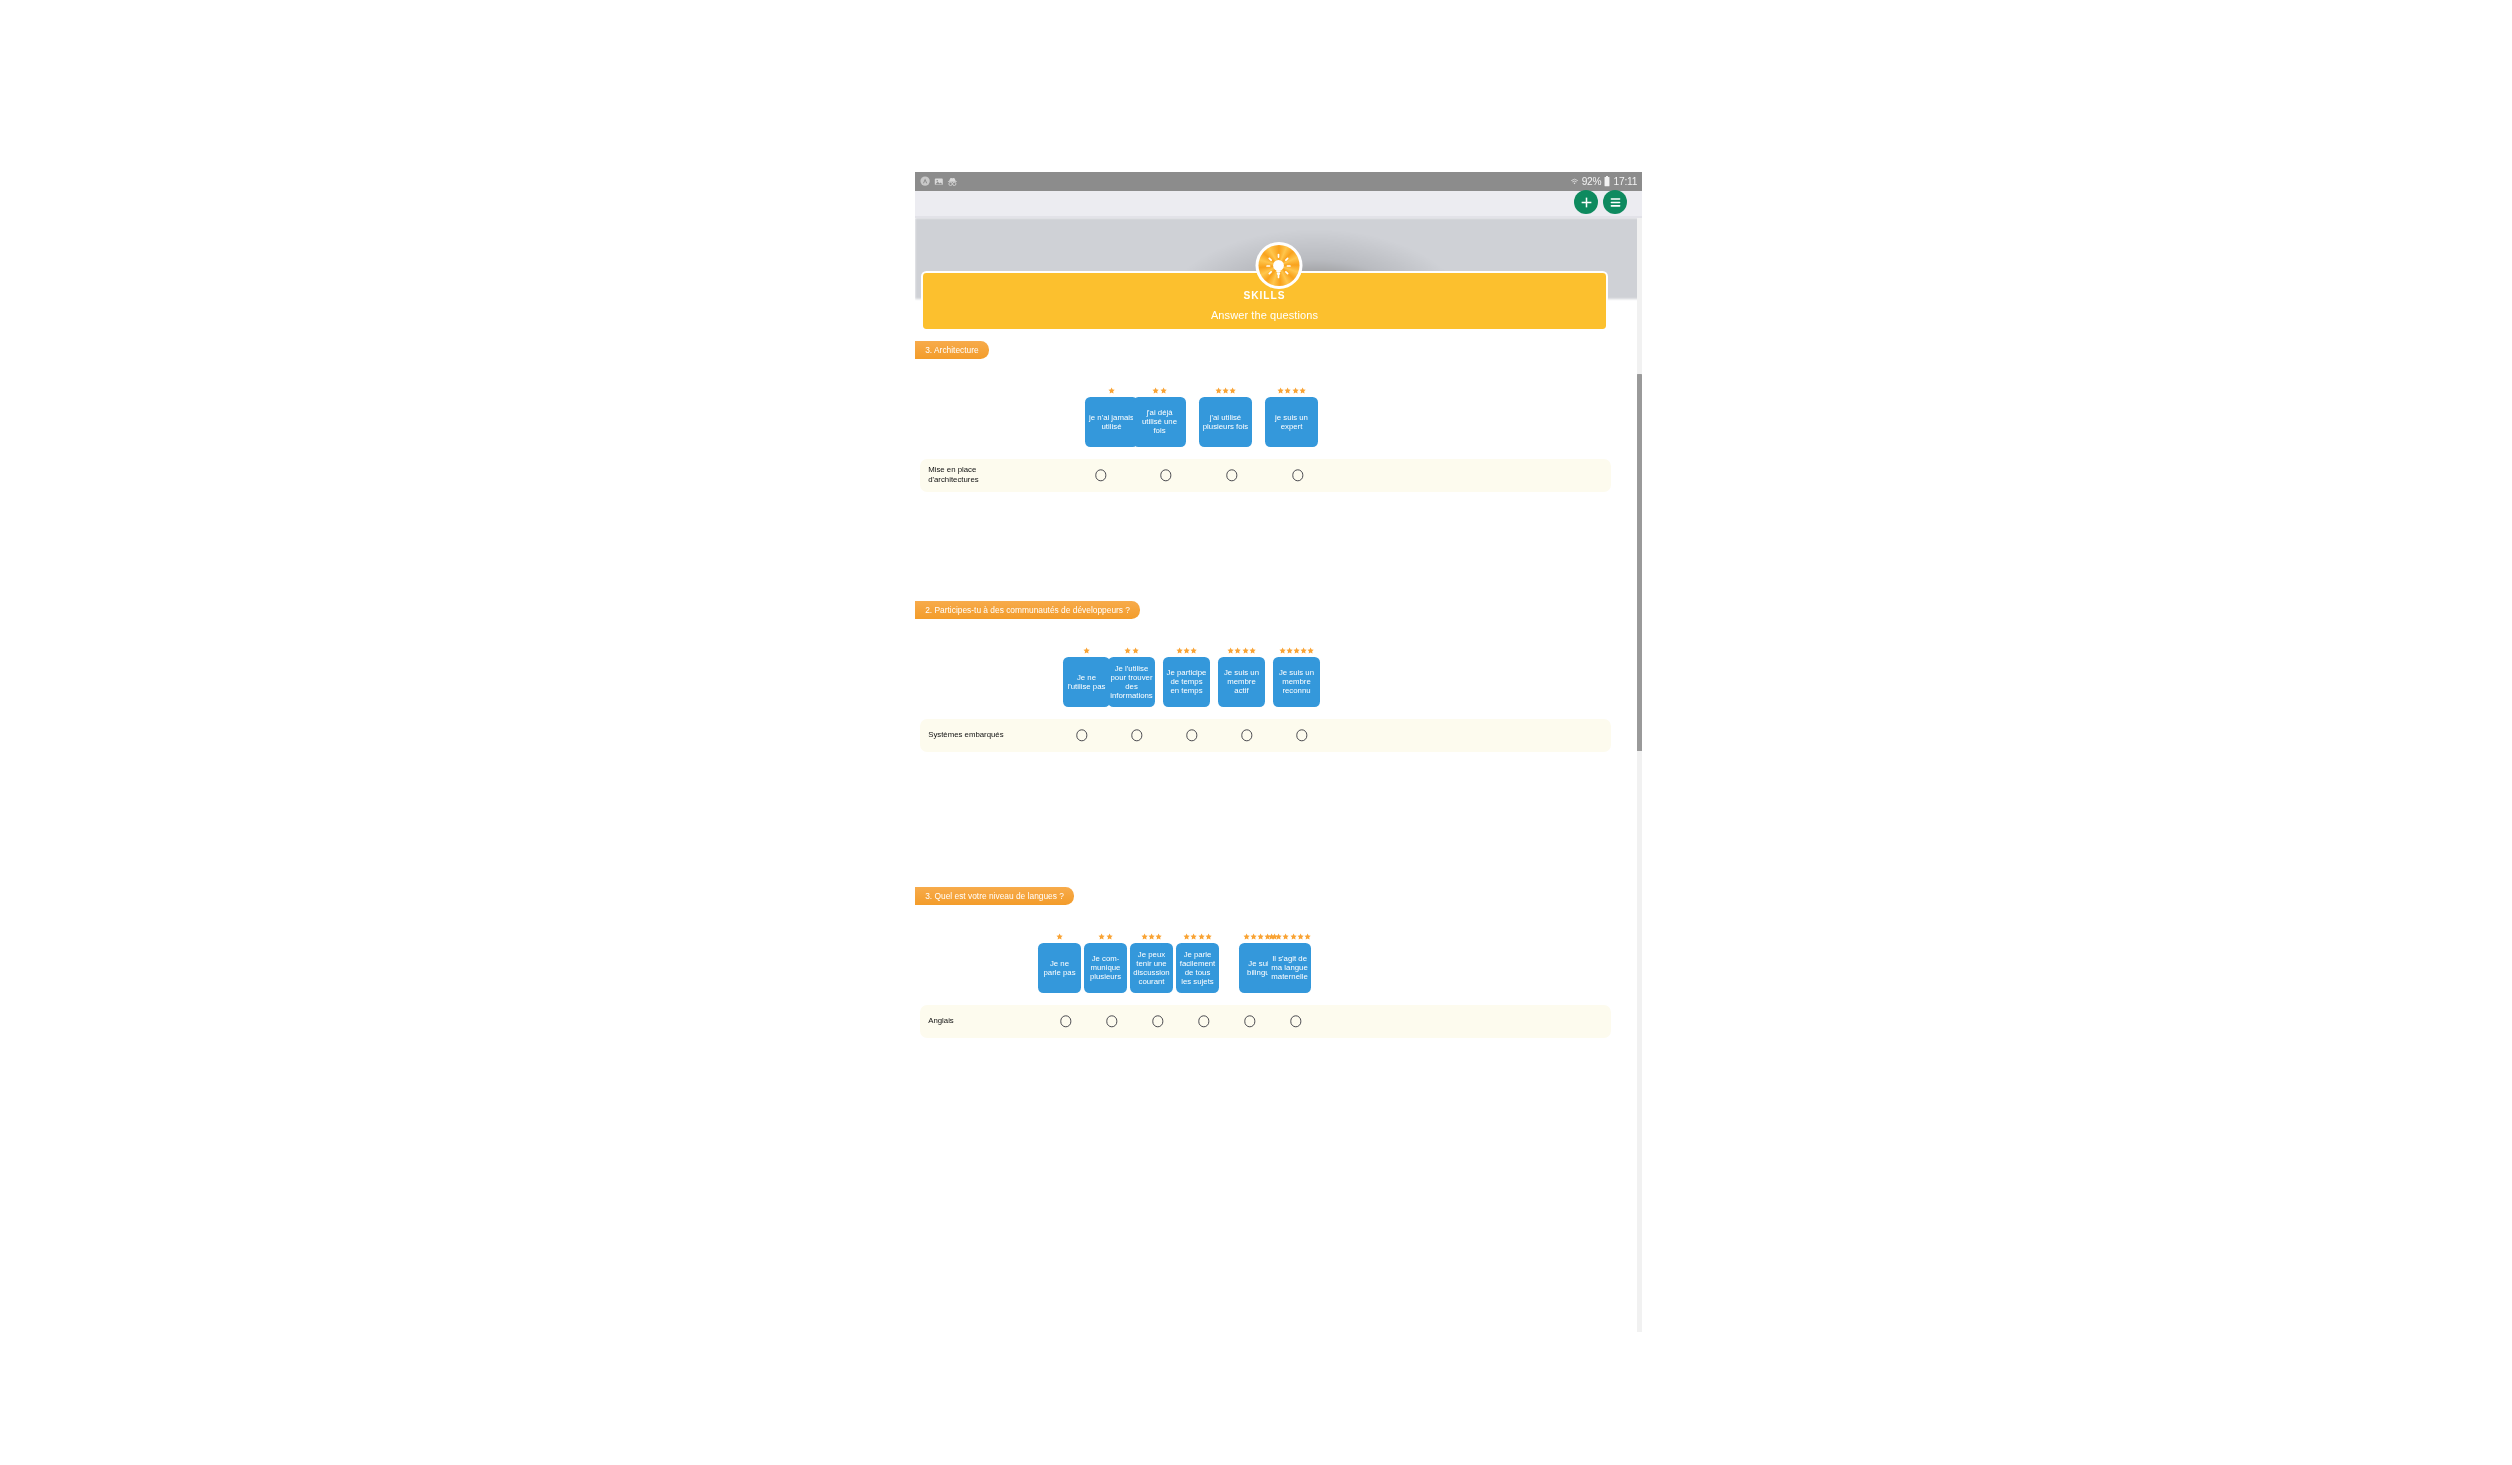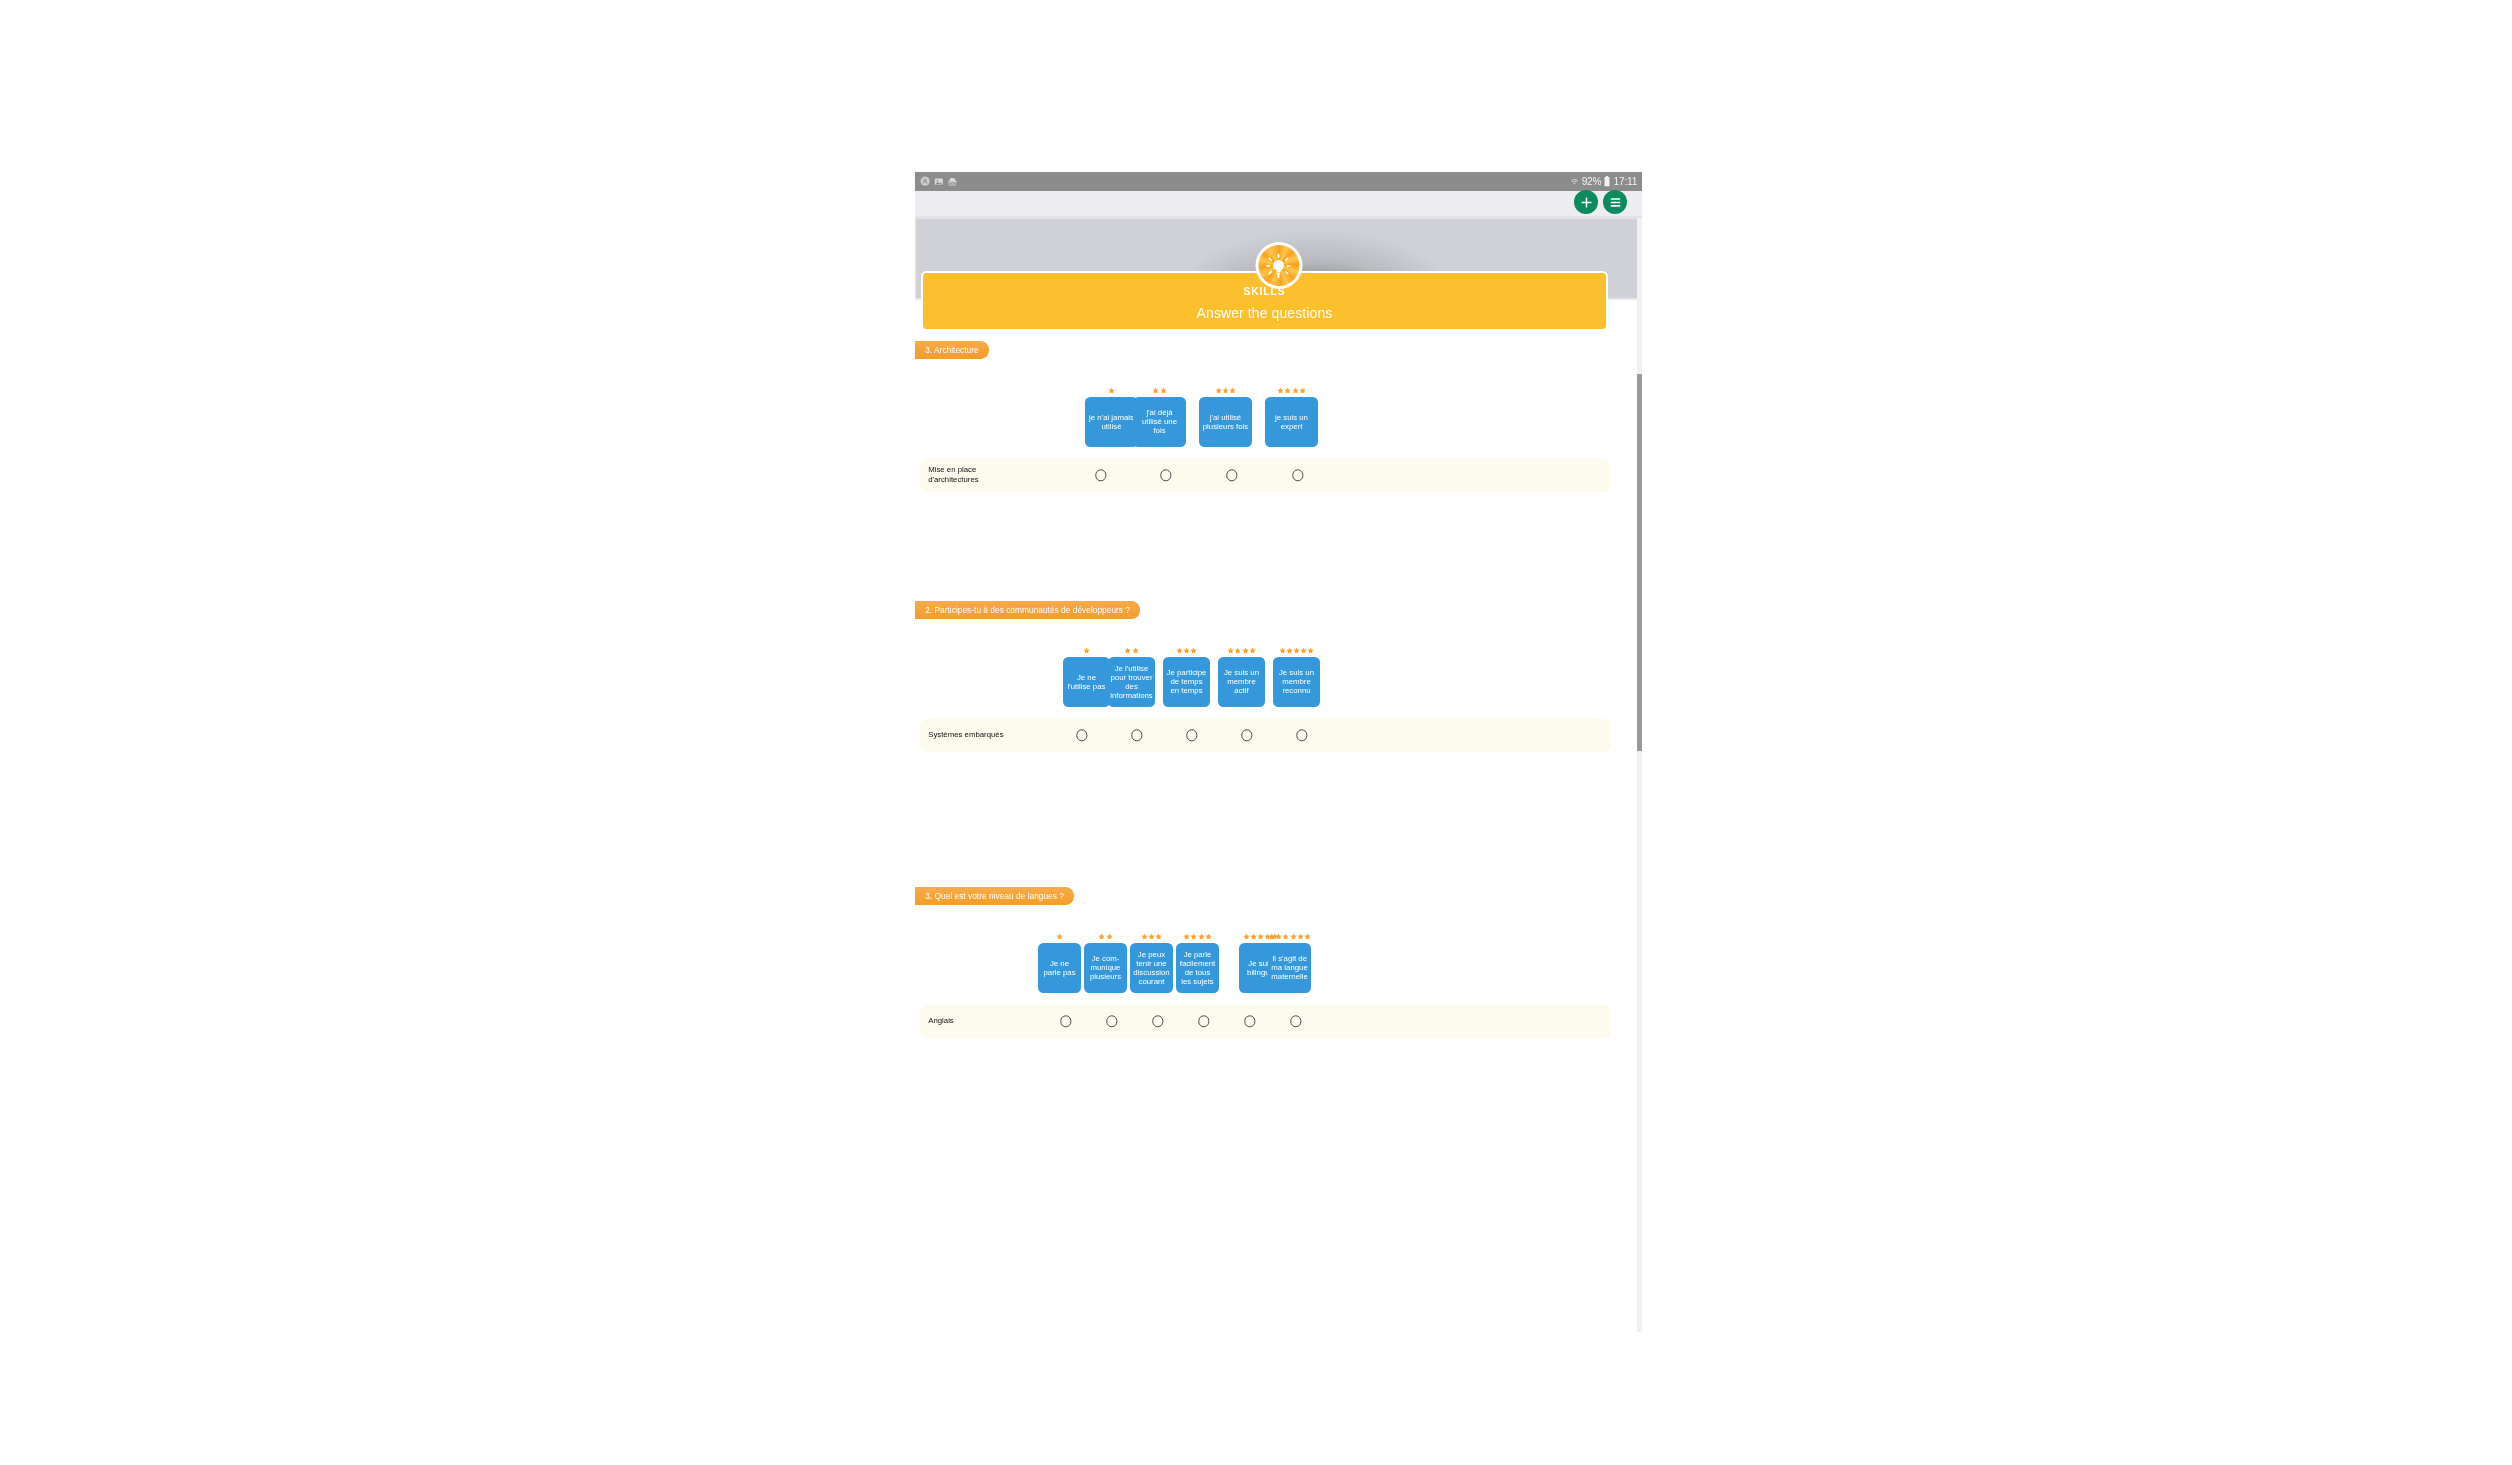--- a/index.html
+++ b/index.html
@@ -85,21 +85,21 @@
     border:2.4px solid #ffffff;
     display:flex; flex-direction:column;
     align-items:center; justify-content:flex-end;
     padding-bottom:7.8px;
   }
   #hero-title{
     color:#ffffff; font-size:10.2px; font-weight:bold;
     letter-spacing:1px;
   }
   #hero-sub{
-    color:#ffffff; font-size:14px; margin-top:8.4px;
+    color:#ffffff; font-size:11px; margin-top:8.4px;
     letter-spacing:0.1px;
   }
 
   
   #logo-badge{
     position:absolute;
     left:50%; transform:translateX(-50%);
     top:24px;
     width:47px; height:47px;
     border-radius:50%;

